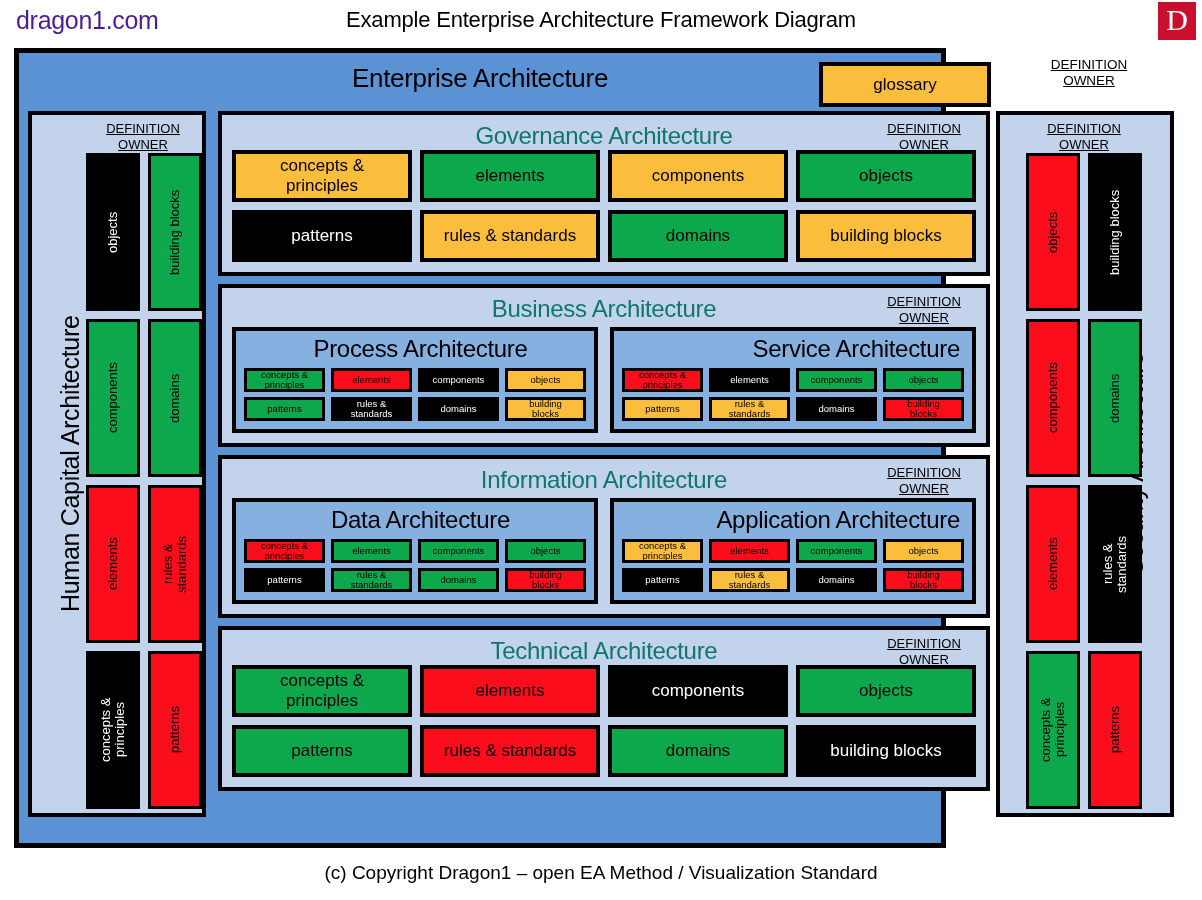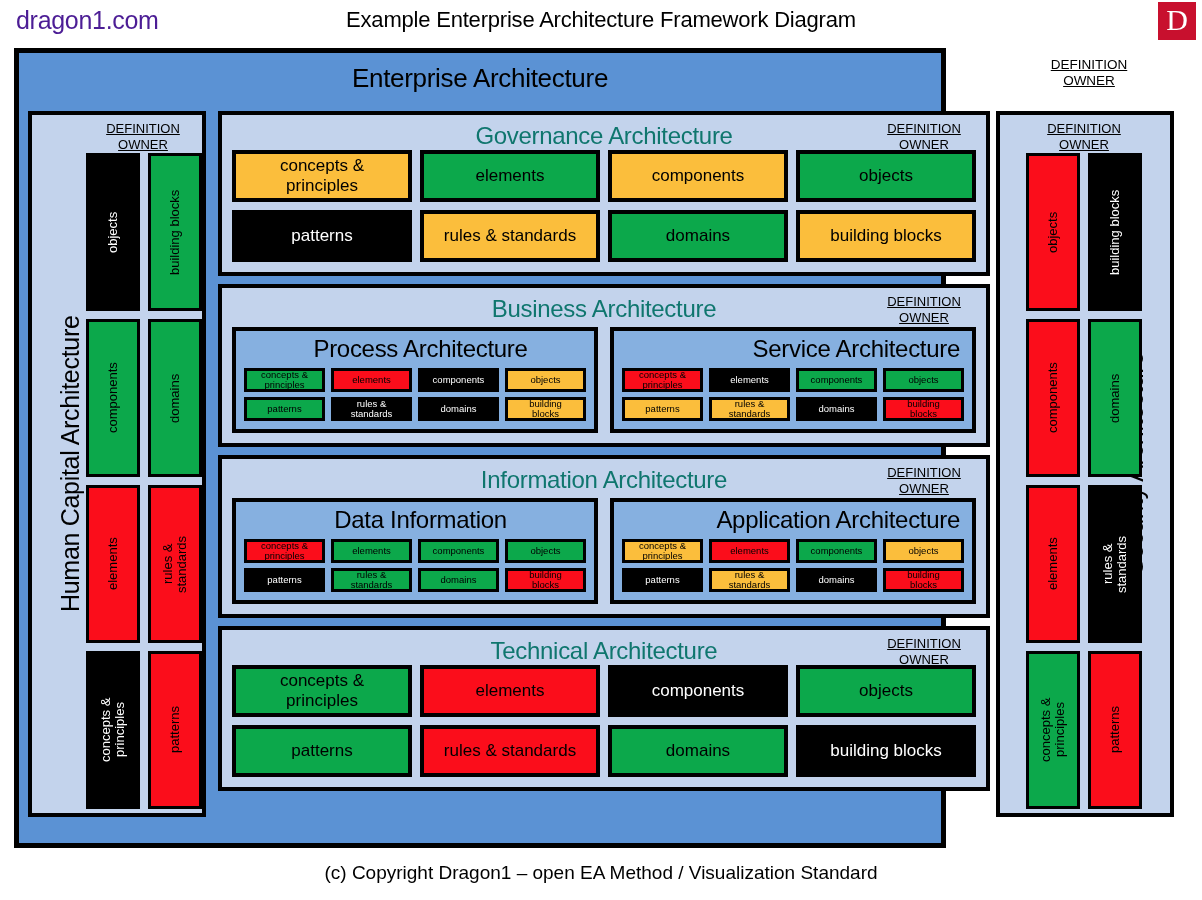--- a/index.html
+++ b/index.html
@@ -158,20 +158,21 @@
     <div class="doctitle">Example Enterprise Architecture Framework Diagram</div>
     <div class="logo">
       <span>D</span>
     </div>
   </div>
 
   <div class="frame">
 
     <div class="ea-band">
       <div class="ea-title">Enterprise Architecture</div>
+      <div class="glossary">glossary</div>
       <div class="ea-defown">
         <span>DEFINITION</span><br><span>OWNER</span>
       </div>
     </div>
 
     <div id="body-slot">
         <div class="side left">
           <div class="side-defown"><span>DEFINITION</span><br><span>OWNER</span></div>
           <div class="side-title">Human Capital Architecture</div>
           <div class="side-grid">
@@ -261,21 +262,21 @@
 blocks</div>
                 </div>
               </div>
             </div>
           </div>
           <div class="panel">
             <div class="panel-title">Information Architecture</div>
             <div class="panel-defown"><span>DEFINITION</span><br><span>OWNER</span></div>
             <div class="subwrap">
               <div class="subpanel">
-                <div class="sub-title lft">Data Information</div>
+                <div class="sub-title lft">Data Architecture</div>
                 <div class="subrow">
                   <div class="subcell c-red">concepts &amp;
 principles</div>
                   <div class="subcell c-green">elements</div>
                   <div class="subcell c-green">components</div>
                   <div class="subcell c-green">objects</div>
                 </div>
                 <div class="subrow">
                   <div class="subcell c-black">patterns</div>
                   <div class="subcell c-green">rules &amp;

